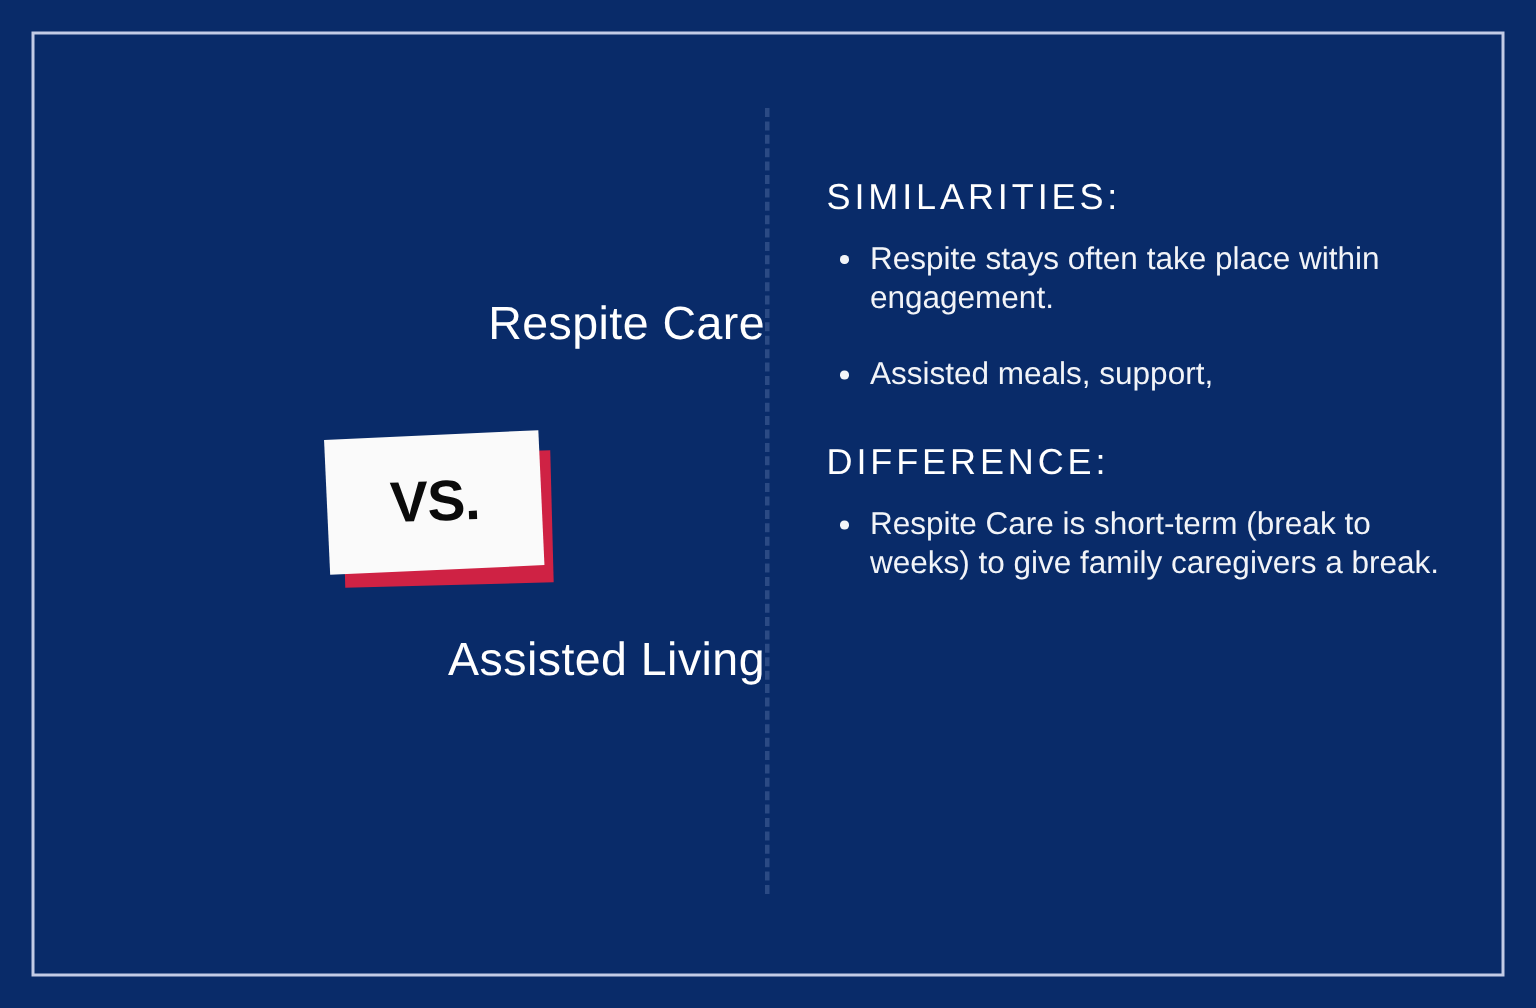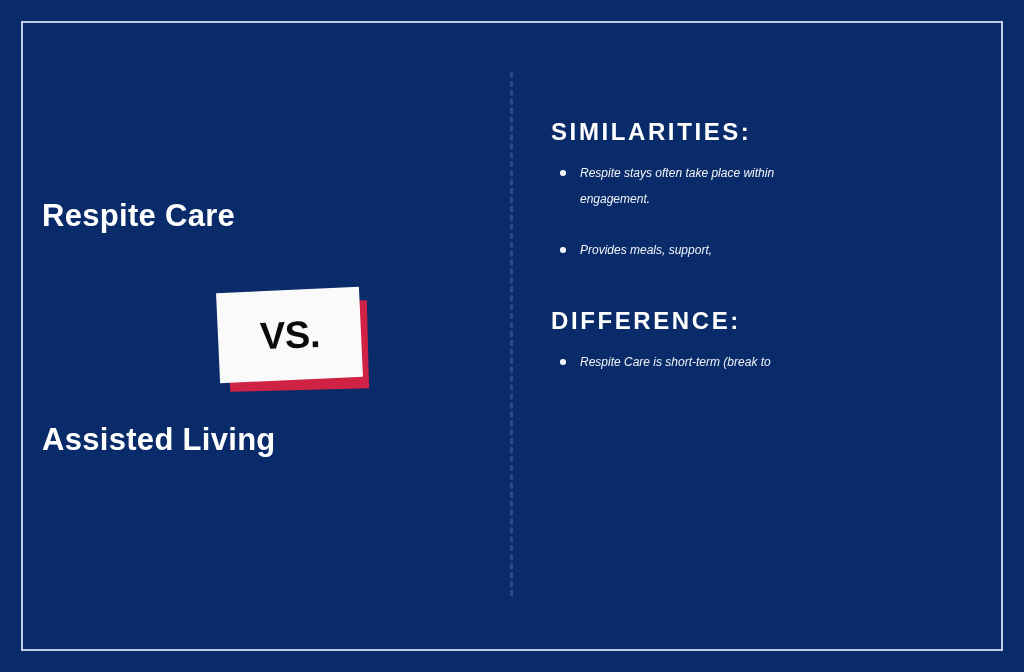--- a/index.html
+++ b/index.html
@@ -36,26 +36,25 @@
     position: absolute;
     left: 22px;
     top: 22px;
     width: 488px;
     height: 628px;
   }
   .term-title {
     position: absolute;
     left: 0;
     width: 488px;
-    text-align: left;
+    text-align: right;
     color: #FFFFFF;
     font-size: 31px;
-    font-weight: bold;
+    font-weight: normal;
     letter-spacing: 0.3px;
-    padding-left: 20px;
   }
   .term-top { top: 176px; }
   .term-bottom { top: 400px; }
 
   
   .vs-badge {
     position: absolute;
     left: 196px;
     top: 268px;
     width: 150px;
@@ -104,40 +103,39 @@
   
   .right-col {
     position: absolute;
     left: 551px;
     top: 118px;
     width: 420px;
   }
   .section-heading {
     color: #FFFFFF;
     font-size: 24px;
-    font-weight: bold;
+    font-weight: normal;
     letter-spacing: 2.6px;
     margin: 0 0 14px 0;
   }
   .heading-difference {
-    margin-top: 44px;
+    margin-top: 32px;
   }
   .bullet-list {
     list-style: none;
     margin: 0;
     padding: 0;
   }
   .bullet-item {
     position: relative;
     padding-left: 29px;
     color: #F2F4F8;
-    font-size: 12px;
+    font-size: 21px;
     line-height: 26px;
     margin-bottom: 25px;
-    font-style: italic;
   }
   .bullet-item:last-child { margin-bottom: 0; }
   .bullet-dot {
     position: absolute;
     left: 9px;
     top: 10px;
     width: 5.5px;
     height: 5.5px;
     border-radius: 50%;
     background: #F2F4F8;
@@ -171,27 +169,28 @@
     <h2 class="section-heading">SIMILARITIES:</h2>
 
     <ul class="bullet-list">
       <li class="bullet-item">
         <span class="bullet-dot"></span>
         <span class="bullet-line">Respite stays often take place within</span>
         <span class="bullet-line">engagement.</span>
       </li>
       <li class="bullet-item">
         <span class="bullet-dot"></span>
-        <span class="bullet-line">Provides meals, support,</span>
+        <span class="bullet-line">Assisted meals, support,</span>
       </li>
     </ul>
 
     <h2 class="section-heading heading-difference">DIFFERENCE:</h2>
 
     <ul class="bullet-list">
       <li class="bullet-item">
         <span class="bullet-dot"></span>
         <span class="bullet-line">Respite Care is short-term (break to</span>
+        <span class="bullet-line">weeks) to give family caregivers a break.</span>
       </li>
     </ul>
 
   </div>
 </div>
 
 </body></html>

